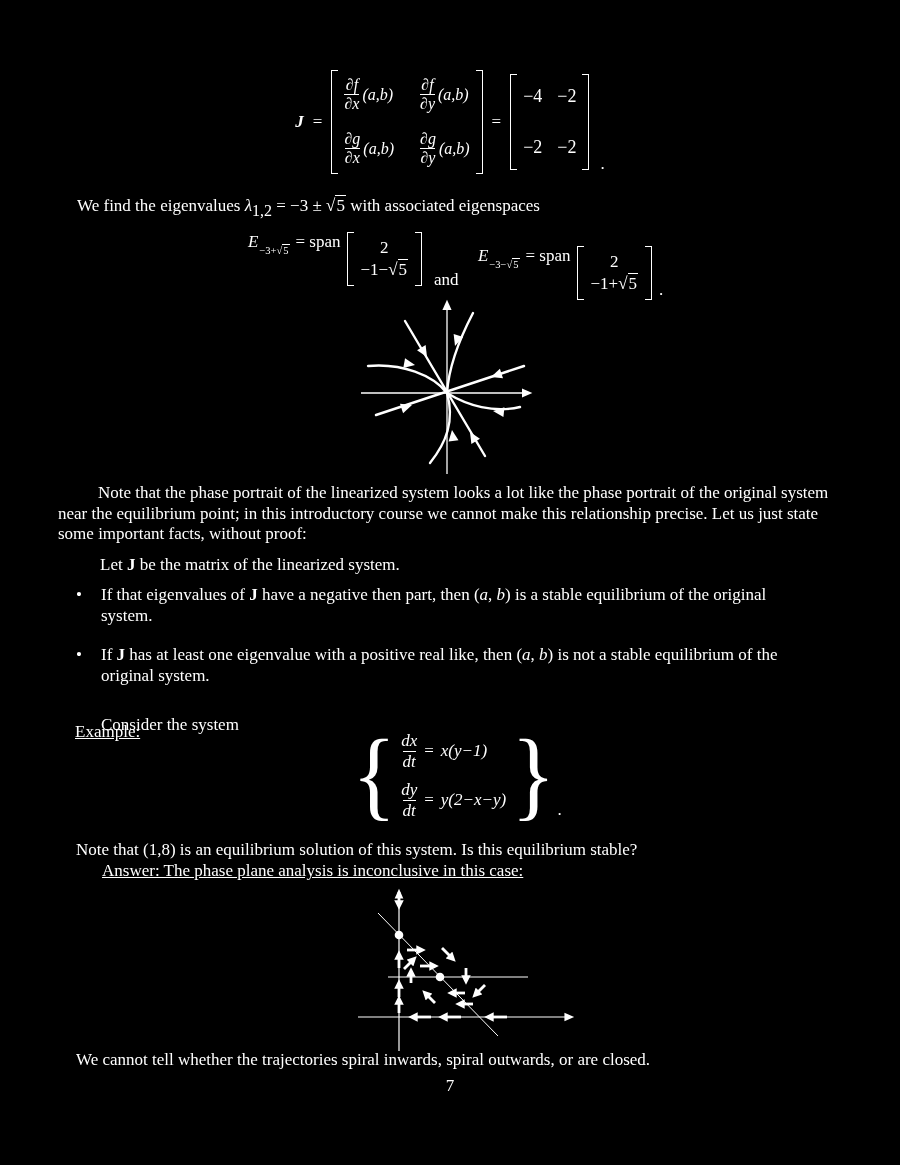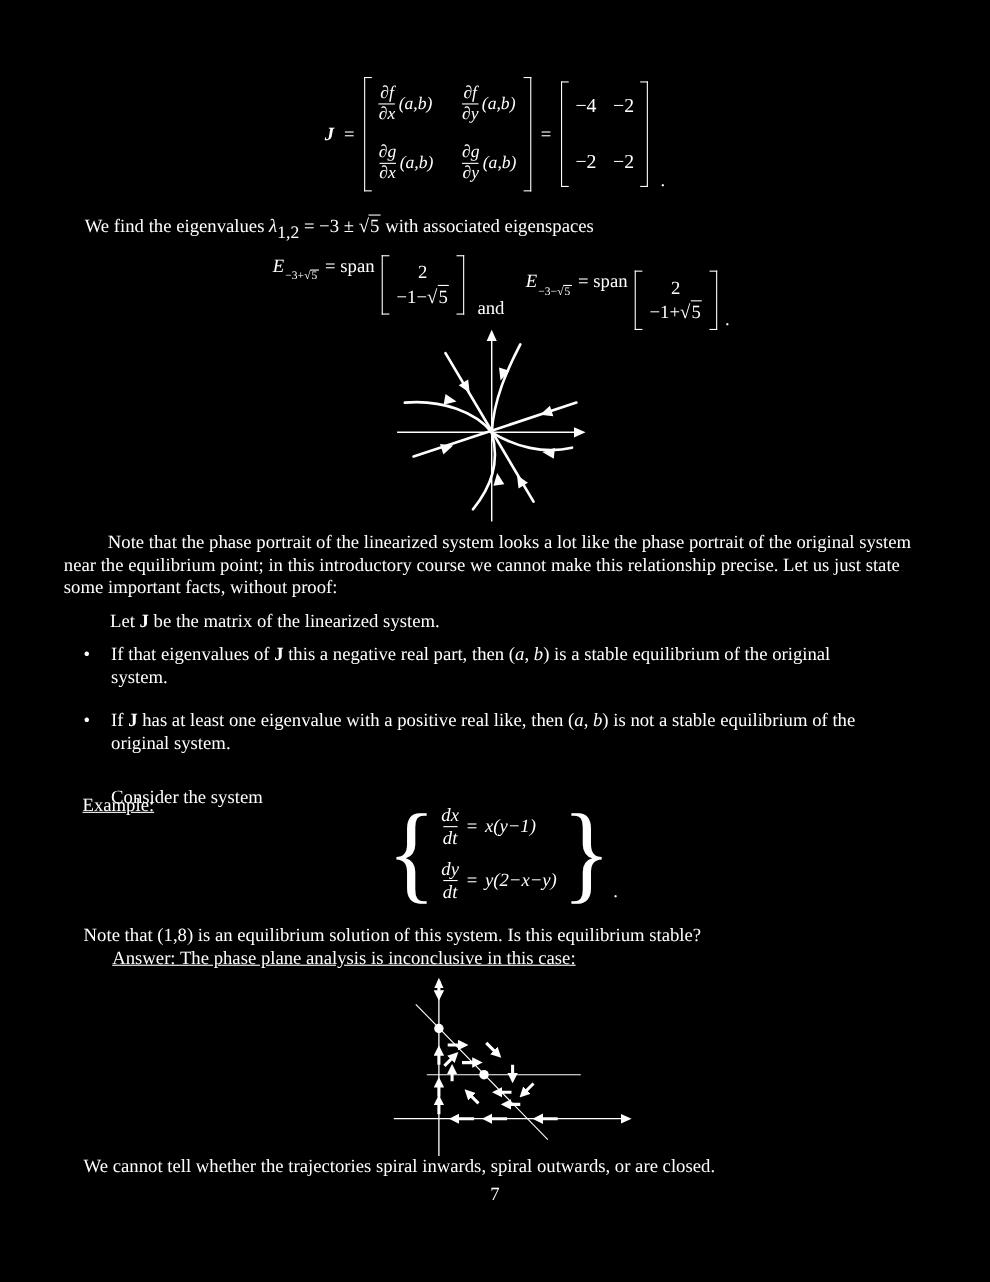--- a/index.html
+++ b/index.html
@@ -182,21 +182,21 @@
   </svg>
 
   <div class="abs para1">Note that the phase portrait of the linearized system looks a lot like the phase portrait of the original system near the equilibrium point; in this introductory course we cannot make this relationship precise. Let us just state some important facts, without proof:</div>
 
   <div class="abs letj">
     <span>Let </span><span class="bold">J</span><span> be the matrix of the linearized system.</span>
   </div>
 
   <div class="abs bullet-row b1">
     <span class="bdot">•</span>
-    <span class="btext"><span>If that eigenvalues of </span><span class="bold">J</span><span> this a negative real part, then (</span><span class="mi">a</span><span>, </span><span class="mi">b</span><span>) is a stable equilibrium of the original system.</span></span>
+    <span class="btext"><span>If that eigenvalues of </span><span class="bold">J</span><span> have a negative then part, then (</span><span class="mi">a</span><span>, </span><span class="mi">b</span><span>) is a stable equilibrium of the original system.</span></span>
   </div>
 
   <div class="abs bullet-row b2">
     <span class="bdot">•</span>
     <span class="btext"><span>If </span><span class="bold">J</span><span> has at least one eigenvalue with a positive real like, then (</span><span class="mi">a</span><span>, </span><span class="mi">b</span><span>) is not a stable equilibrium of the original system.</span></span>
   </div>
 
   <div class="abs example">Example:</div>
   <div class="abs consider">Consider the system</div>
 

